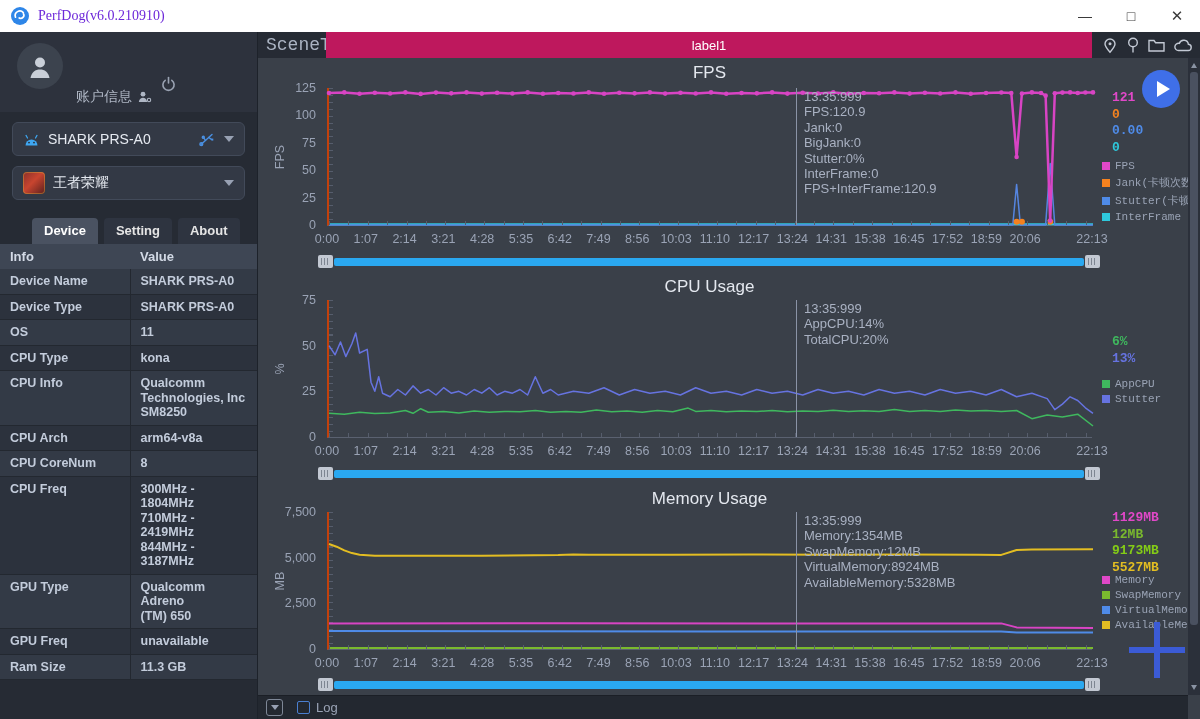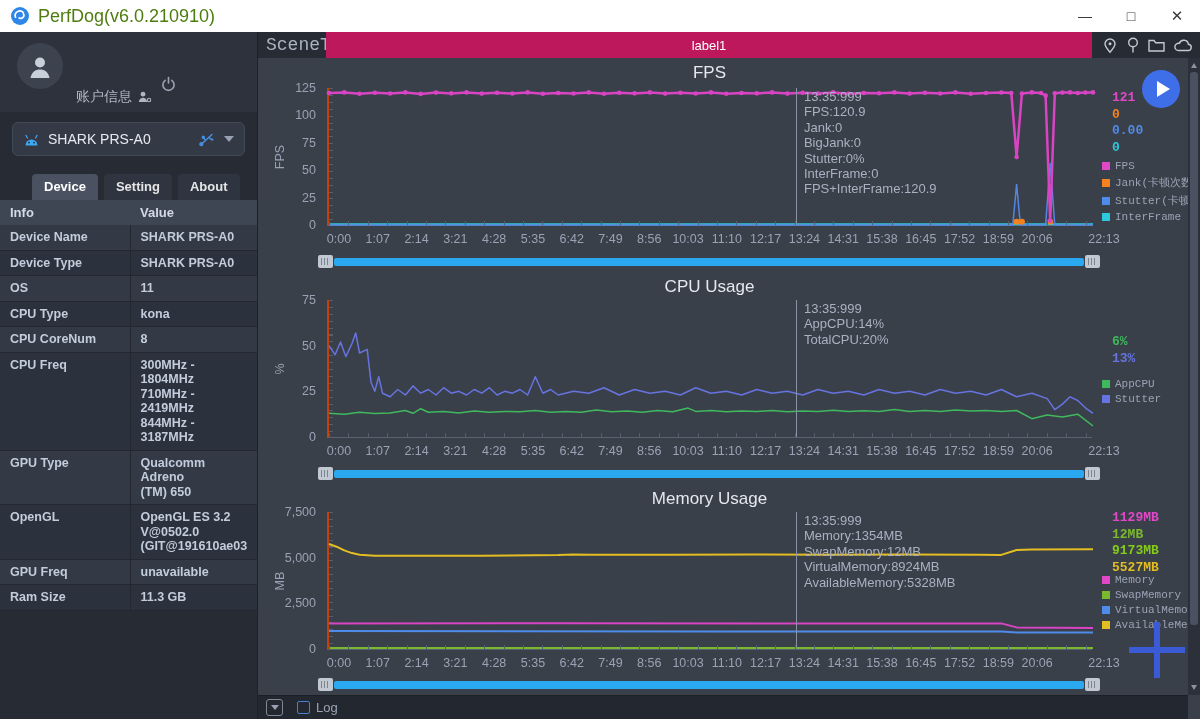--- a/index.html
+++ b/index.html
@@ -3,21 +3,21 @@
 <meta charset="utf-8">
 <style>
   * { box-sizing: border-box; margin: 0; padding: 0; }
   html,body { width:1200px; height:719px; overflow:hidden;
     font-family:"Liberation Sans", sans-serif; background:#3a4049; }
 
   
   .titlebar { position:absolute; top:0; left:0; width:1200px; height:32px;
     background:#ffffff; display:flex; align-items:center; z-index:50; }
   .titlebar .logo { margin:0 8px 0 10px; display:flex; }
-  .titlebar .tb-title { font-size:18px; color:#4d7c0f; }
+  .titlebar .tb-title { font-size:14px; color:#6d28d9;font-family:Liberation Serif, serif; }
   .win-controls { margin-left:auto; display:flex; align-items:center; height:100%; }
   .win-btn { width:46px; height:32px; display:flex; align-items:center; justify-content:center;
     font-size:14px; color:#3a3a3a; cursor:default; }
   .win-btn.close { font-size:15px; }
 
   
   .app { position:absolute; top:32px; left:0; width:1200px; height:687px; display:flex; }
 
   
   .sidebar { width:258px; height:687px; background:#262b34; flex:none; overflow:hidden;
@@ -72,21 +72,21 @@
     background:repeating-linear-gradient(180deg,#565d6c 0 1px,transparent 1px 6.9px); }
   .plot::after { content:""; position:absolute; left:0; right:0; bottom:0; height:4px;
     background:repeating-linear-gradient(90deg,#565d6c 0 1px,transparent 1px 19.4px); }
   .plot svg { position:absolute; inset:0; overflow:visible; }
   .cursor-line { position:absolute; top:0; bottom:0; width:1px; background:#8a93a6; }
   .tooltip { position:absolute; top:1px; white-space:nowrap; }
   .tooltip div { font-size:13px; line-height:15.4px; color:#a9b1c2; }
   .ylab { position:absolute; width:58px; text-align:right; font-size:12.5px; color:#9aa3b5; }
   .yunit { position:absolute; left:22px; transform:translate(-50%,-50%) rotate(-90deg);
     font-size:12.5px; color:#9aa3b5; }
-  .xlabels { position:absolute; left:81px; width:765px; height:16px; }
+  .xlabels { position:absolute; left:69px; width:765px; height:16px; }
   .xlabels span { position:absolute; transform:translateX(-50%); font-size:12.5px; color:#9aa3b5;
     white-space:nowrap; }
   .right-panel { position:absolute; left:842px; right:0; top:0; bottom:0;font-family:Liberation Mono, monospace; }
   .vals { position:absolute; left:12px; }
   .vals div { font-size:13px; font-weight:bold; line-height:16.5px; }
   .legend { position:absolute; left:2px; }
   .legend .li { display:flex; align-items:center; gap:5px; margin-bottom:3px; }
   .legend .sw { width:8px; height:8px; flex:none; }
   .legend .lt { font-size:11px; color:#9aa3b5; white-space:nowrap; }
   .play-btn { position:absolute; top:12px; right:8px; width:38px; height:38px; border-radius:50%;
@@ -178,20 +178,25 @@
       <svg width="18" height="16" viewBox="0 0 18 16" fill="none" stroke="#4a90e2" stroke-width="1.4" stroke-linecap="round">
           <path d="M3 13.5 14 3.5"></path>
           <circle cx="3.3" cy="13.2" r="1.4"></circle>
           <path d="M7.5 9.5 5.8 6.8M10.8 6.5l2.6 1.8"></path>
           <circle cx="5.3" cy="6.2" r="1"></circle>
           <rect x="13.3" y="7.6" width="2" height="2" fill="#4a90e2" stroke="none"></rect>
         </svg>
       <span class="caret"></span>
     </div>
 
+    <div class="select-box">
+      <span class="game-icon"></span>
+      <span class="txt">王者荣耀</span>
+      <span class="caret"></span>
+    </div>
 
     <div class="tabs">
       <div class="tab active">Device</div>
       <div class="tab">Setting</div>
       <div class="tab">About</div>
     </div>
 
     <table class="info">
       <thead>
         <tr>
@@ -210,39 +215,43 @@
           </tr>
           <tr>
             <td>OS</td>
             <td>11</td>
           </tr>
           <tr>
             <td>CPU Type</td>
             <td>kona</td>
           </tr>
           <tr>
+            <td>CPU Info</td>
+            <td>Qualcomm
+Technologies, Inc
+SM8250</td>
+          </tr>
+          <tr>
+            <td>CPU Arch</td>
+            <td>arm64-v8a</td>
+          </tr>
+          <tr>
             <td>CPU CoreNum</td>
             <td>8</td>
           </tr>
           <tr>
             <td>CPU Freq</td>
             <td>300MHz - 1804MHz
 710MHz - 2419MHz
 844MHz - 3187MHz</td>
           </tr>
           <tr>
             <td>GPU Type</td>
             <td>Qualcomm Adreno
 (TM) 650</td>
-          </tr>
-          <tr>
-            <td>OpenGL</td>
-            <td>OpenGL ES 3.2
-V@0502.0
-(GIT@191610ae03</td>
           </tr>
           <tr>
             <td>GPU Freq</td>
             <td>unavailable</td>
           </tr>
           <tr>
             <td>Ram Size</td>
             <td>11.3 GB</td>
           </tr>
         </tbody>

